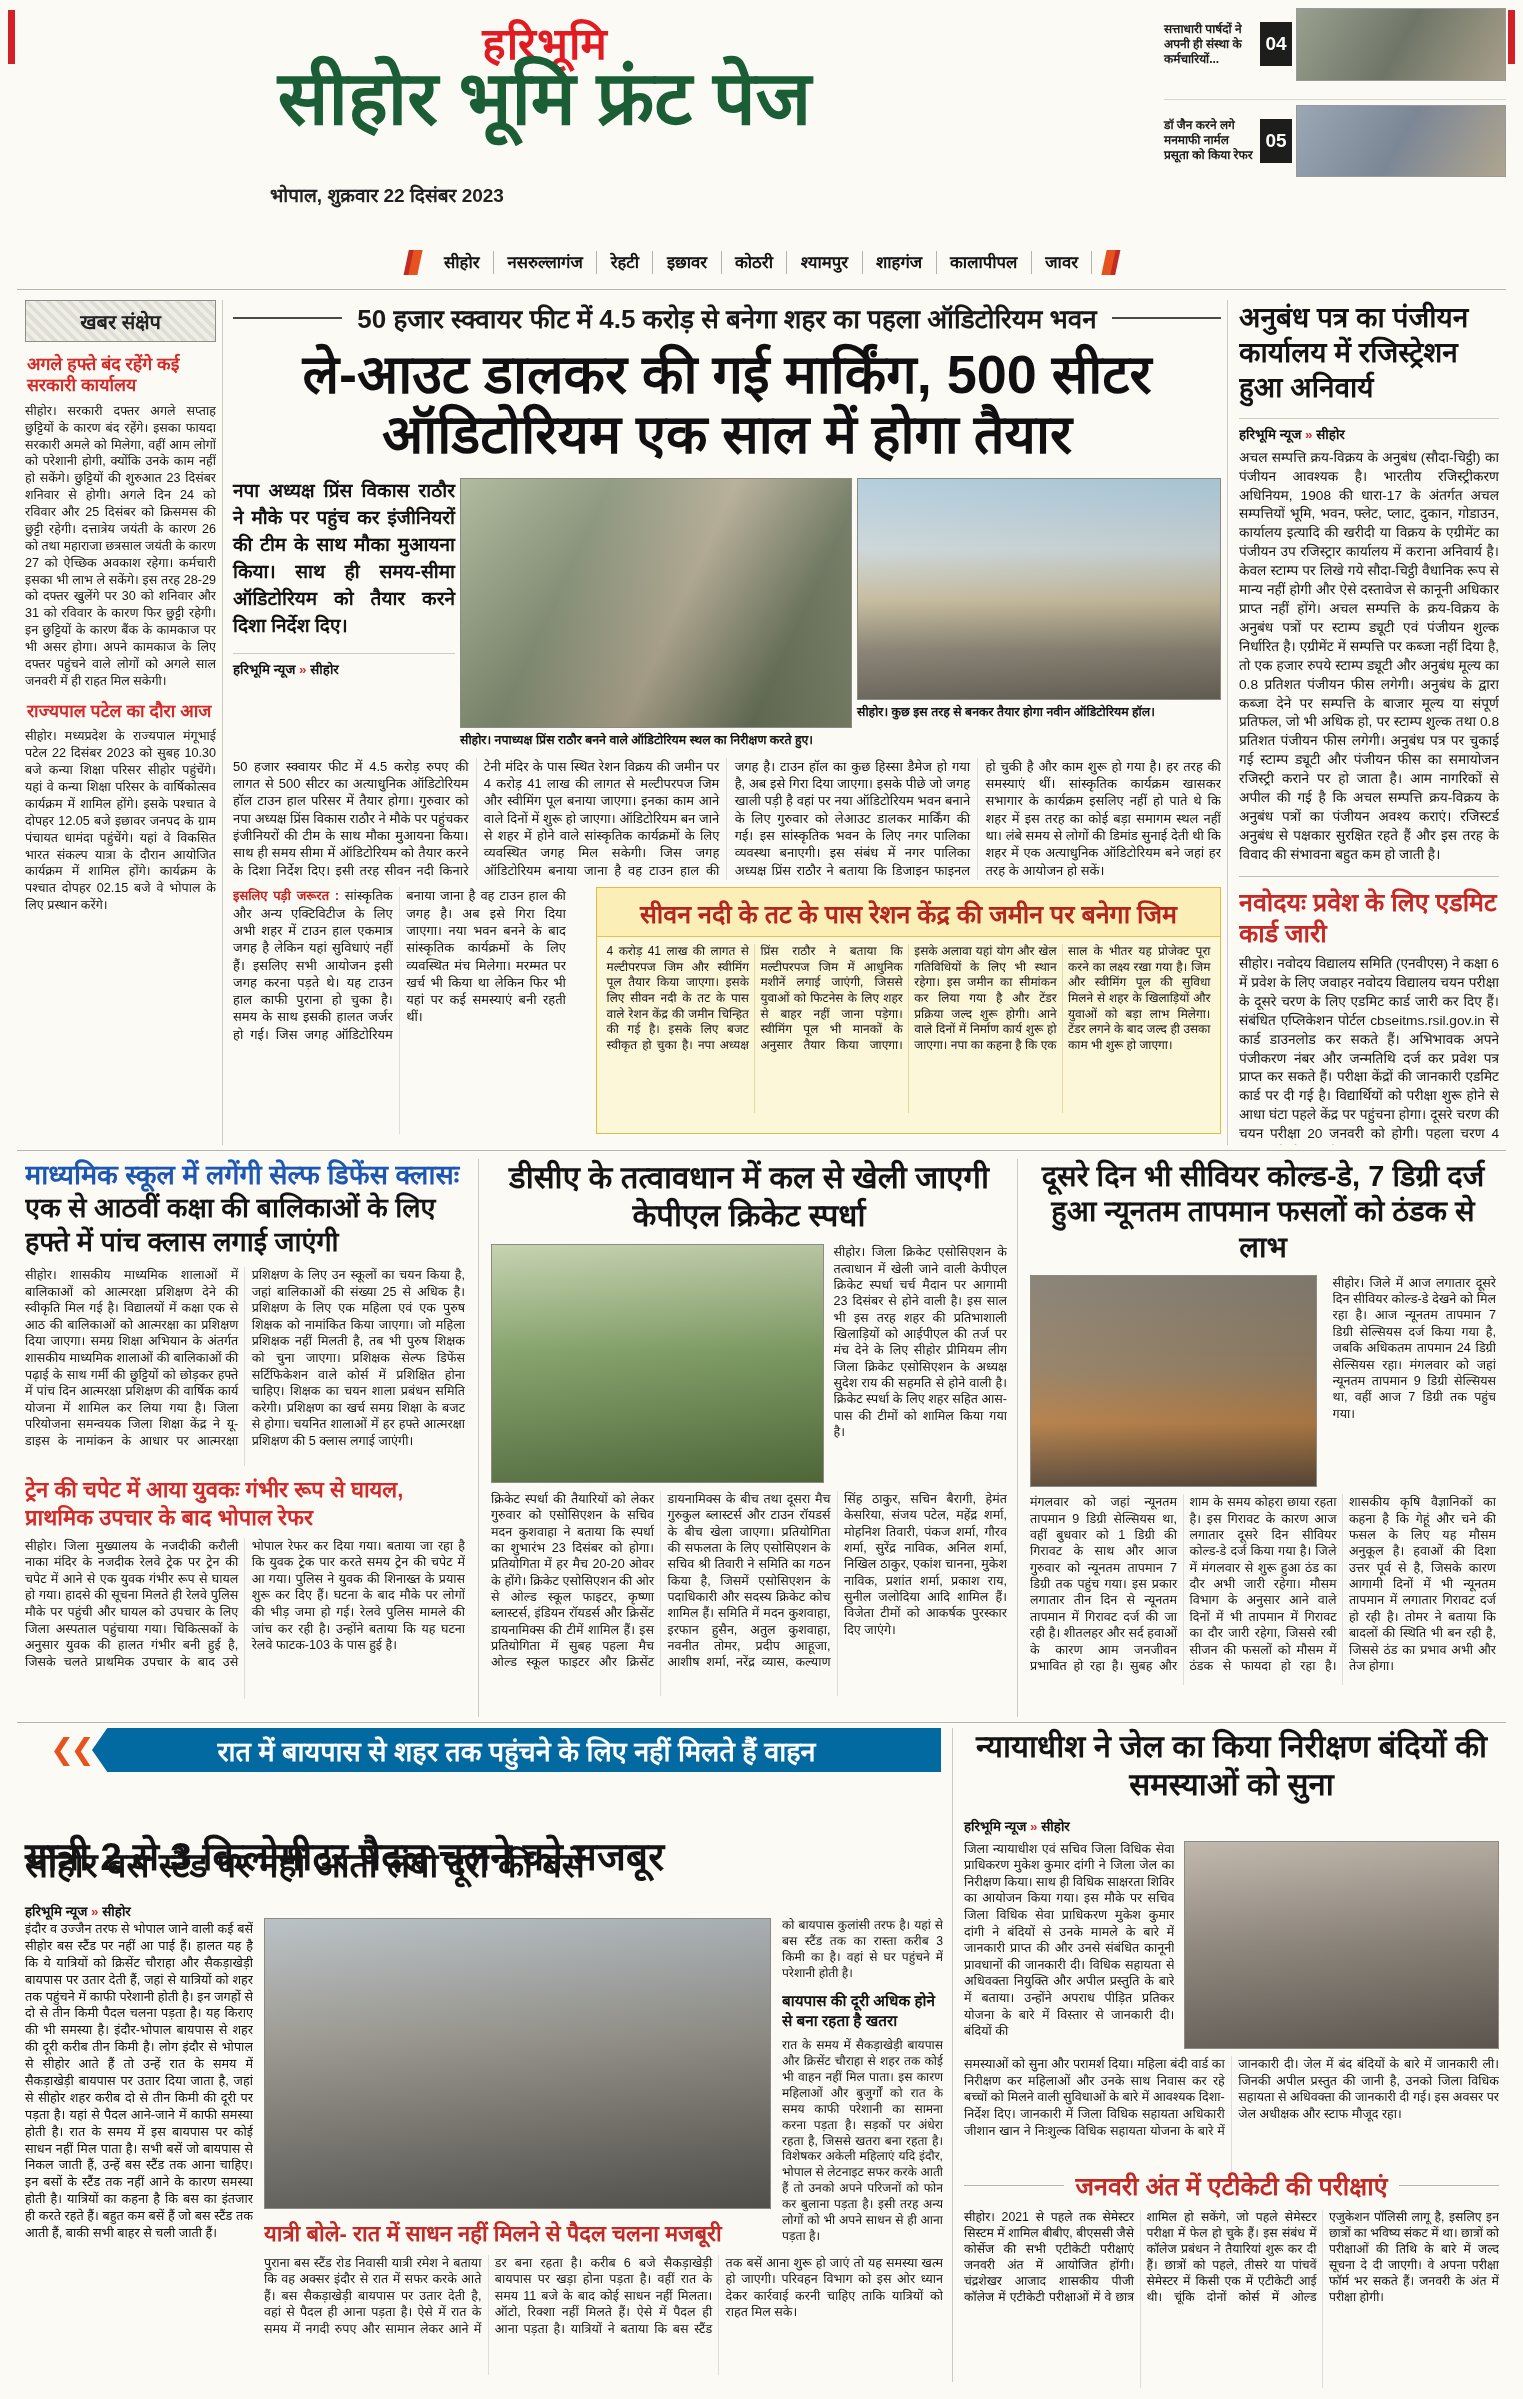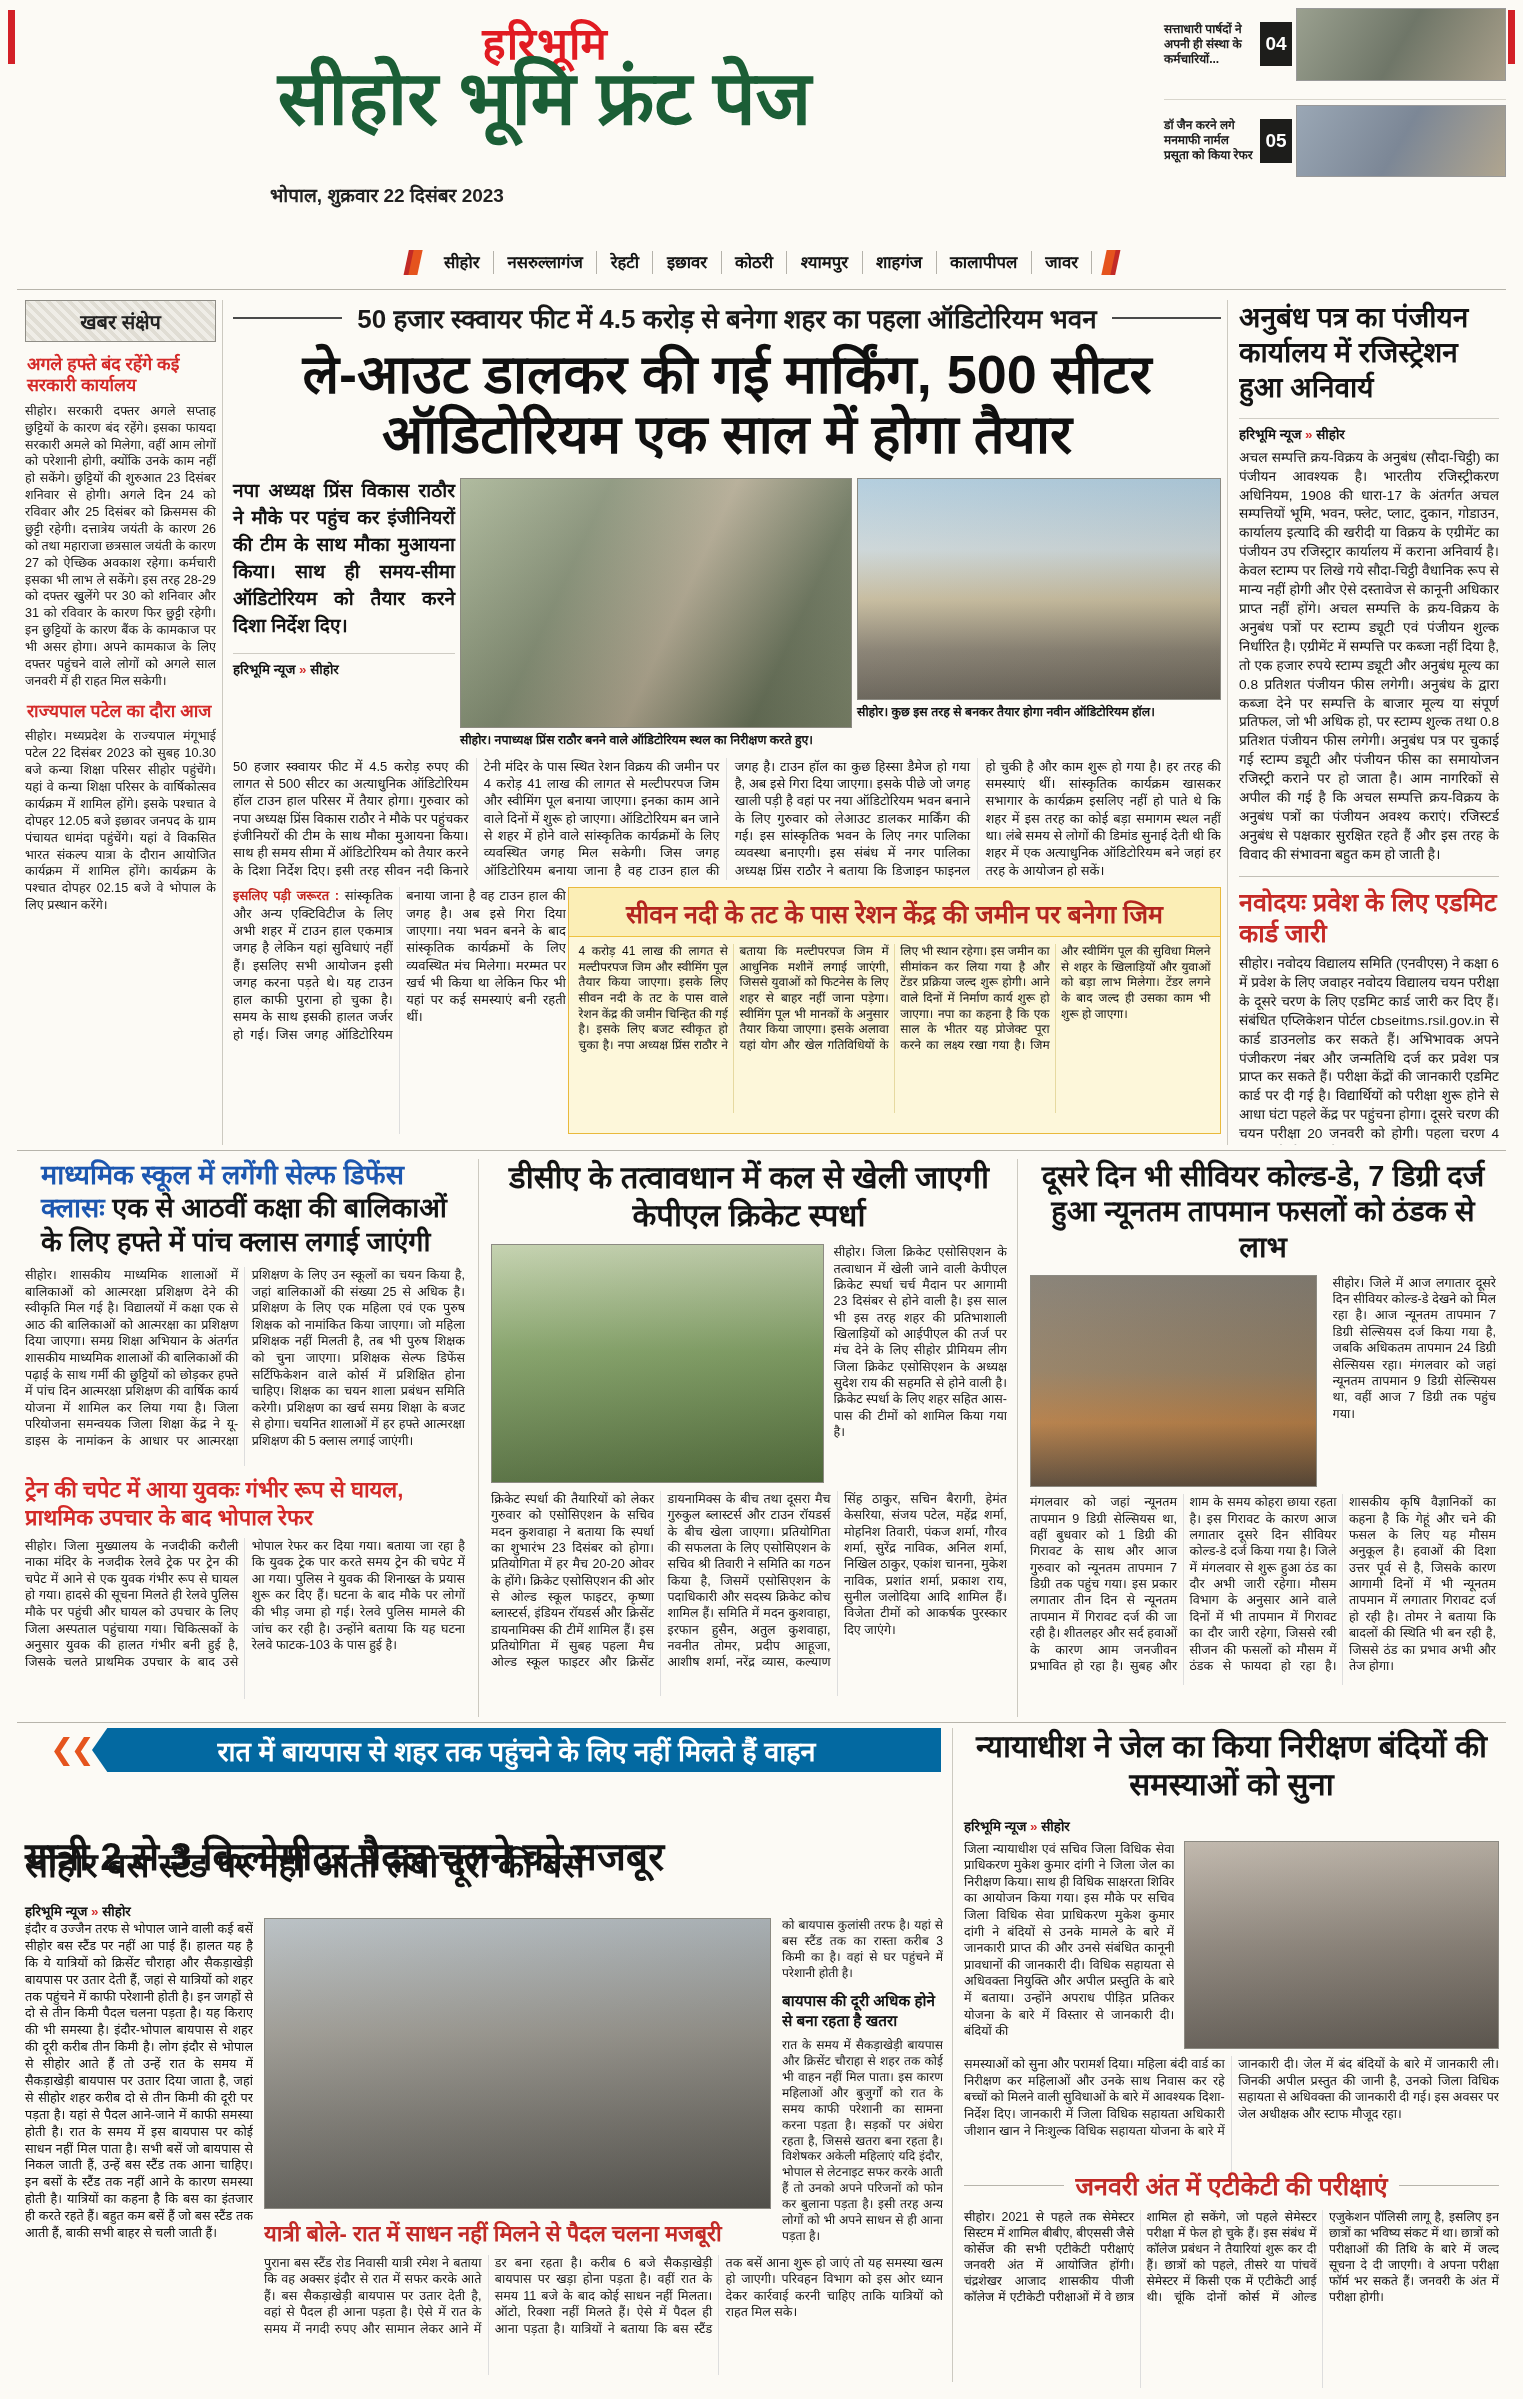--- a/index.html
+++ b/index.html
@@ -72,38 +72,38 @@
   .photo--jail { background:linear-gradient(160deg,rgba(255,255,255,.15),rgba(0,0,0,.18)),
                linear-gradient(180deg,#b7ada0 0%,#8f867b 50%,#6f685f 100%); }
   .photo--teaser1 { background:linear-gradient(120deg,#9aa08f,#6f7668,#a89f8a); }
   .photo--teaser2 { background:linear-gradient(120deg,#9aa7b5,#7c8796,#b0a58f); }
   .photo1-col { width:392px; }
   .photo1-col .photo { height:250px; }
   .photo2-col { flex:1; }
   .photo2-col .photo { height:222px; }
   .caption { font-size:12.4px; font-weight:700; margin-top:4.8px; line-height:1.25; }
   .bodyA { margin-top:9.6px; height:122px; overflow:hidden; column-count:4; column-gap:15.3px; column-rule:1px solid #ddd; font-size:13px; line-height:1.33; }
-  .rowB { display:flex; gap:2px; margin-top:7.6px; }
+  .rowB { display:flex; gap:30px; margin-top:7.6px; }
   .bodyB-col { width:333px; height:247px; overflow:hidden; column-count:2; column-gap:13.4px; column-rule:1px solid #ddd; font-size:13px; line-height:1.33; }
   .red-sub { color:#c2261f; font-weight:800; }
   .gym { flex:1; border:1.9px solid #e9b93c; background:#fdf7da; height:247px; overflow:hidden; }
   .gym-title { font-size:25px; font-weight:800; color:#b3251f; text-align:center; padding:7.6px 9.6px 5.7px; border-bottom:1.9px solid #eec23f; background:#fbeeb6; }
   .gym-body { padding:7.6px 9.6px; column-count:4; column-gap:11.5px; column-rule:1px solid #e6d9a0; font-size:12px; line-height:1.3; height:184px; overflow:hidden; }
 
   
   #rightcol { left:1239px; top:300px; width:260px; height:845px; overflow:hidden; }
   .r-head { font-size:28px; font-weight:800; line-height:1.25; }
   .r-body { font-size:13.7px; line-height:1.38; margin-top:5.7px; }
   .divider { border-top:1px solid #c2bfb6; margin:11.5px 0 9.6px; }
   .r-head2 { color:#c62a26; font-size:25px; font-weight:800; line-height:1.25; }
 
   
   .b2 { position:absolute; top:1159px; height:560px; overflow:hidden; }
   #b2a { left:25px; width:440px; }
-  .b2a-head { font-size:27px; font-weight:800; line-height:1.24;margin-left:16px; }
+  .b2a-head { font-size:27px; font-weight:800; line-height:1.24; }
   .blue { color:#1c57b0; }
   .b2a-body { margin-top:7.6px; height:199px; column-count:2; column-gap:13.4px; column-rule:1px solid #ddd; font-size:12.6px; line-height:1.32; overflow:hidden; }
   .b2b-head { color:#d42a28; font-size:22px; font-weight:800; line-height:1.28; margin-top:9.6px; }
   .b2b-body { margin-top:5.7px; height:161px; column-count:2; column-gap:13.4px; column-rule:1px solid #ddd; font-size:12.6px; line-height:1.32; overflow:hidden; }
   #b2c { left:491px; width:516px; }
   .b2c-head { text-align:center; font-size:31px; font-weight:800; line-height:1.22; }
   .b2-row { display:flex; gap:9.6px; margin-top:9.6px; }
   #b2c .b2-photo { width:333px; height:239px; }
   .b2-side { flex:1; font-size:12.6px; line-height:1.3; overflow:hidden; height:239px; }
   .b2c-body { margin-top:7.6px; height:205px; column-count:3; column-gap:13.4px; column-rule:1px solid #ddd; font-size:12.6px; line-height:1.3; overflow:hidden; }

